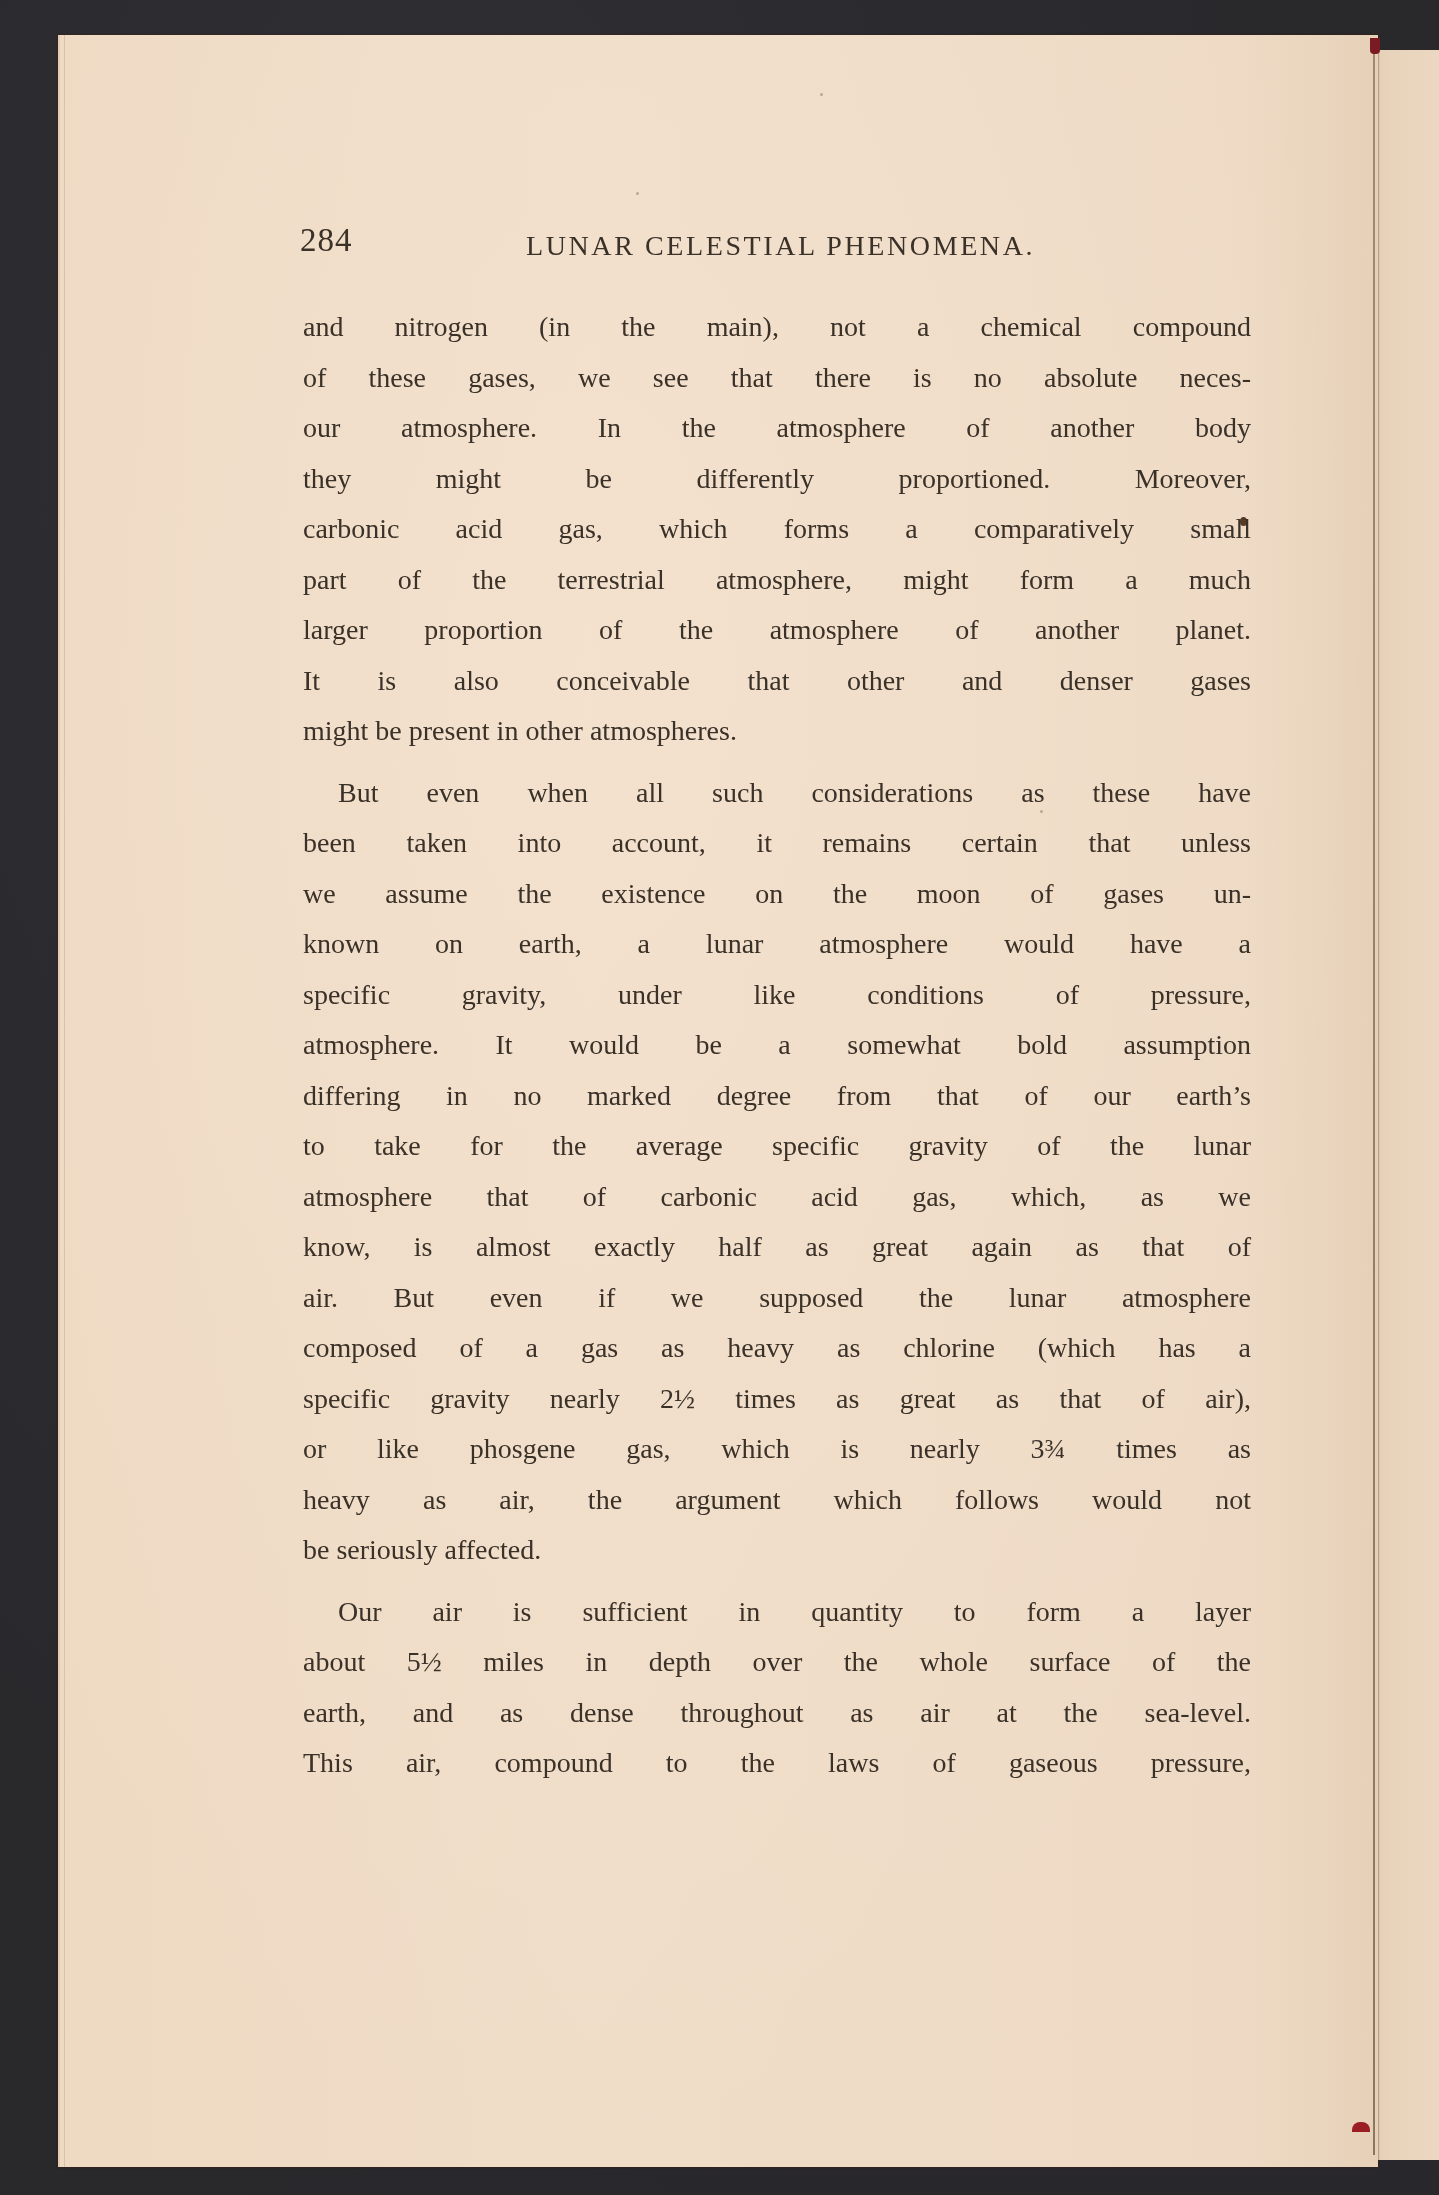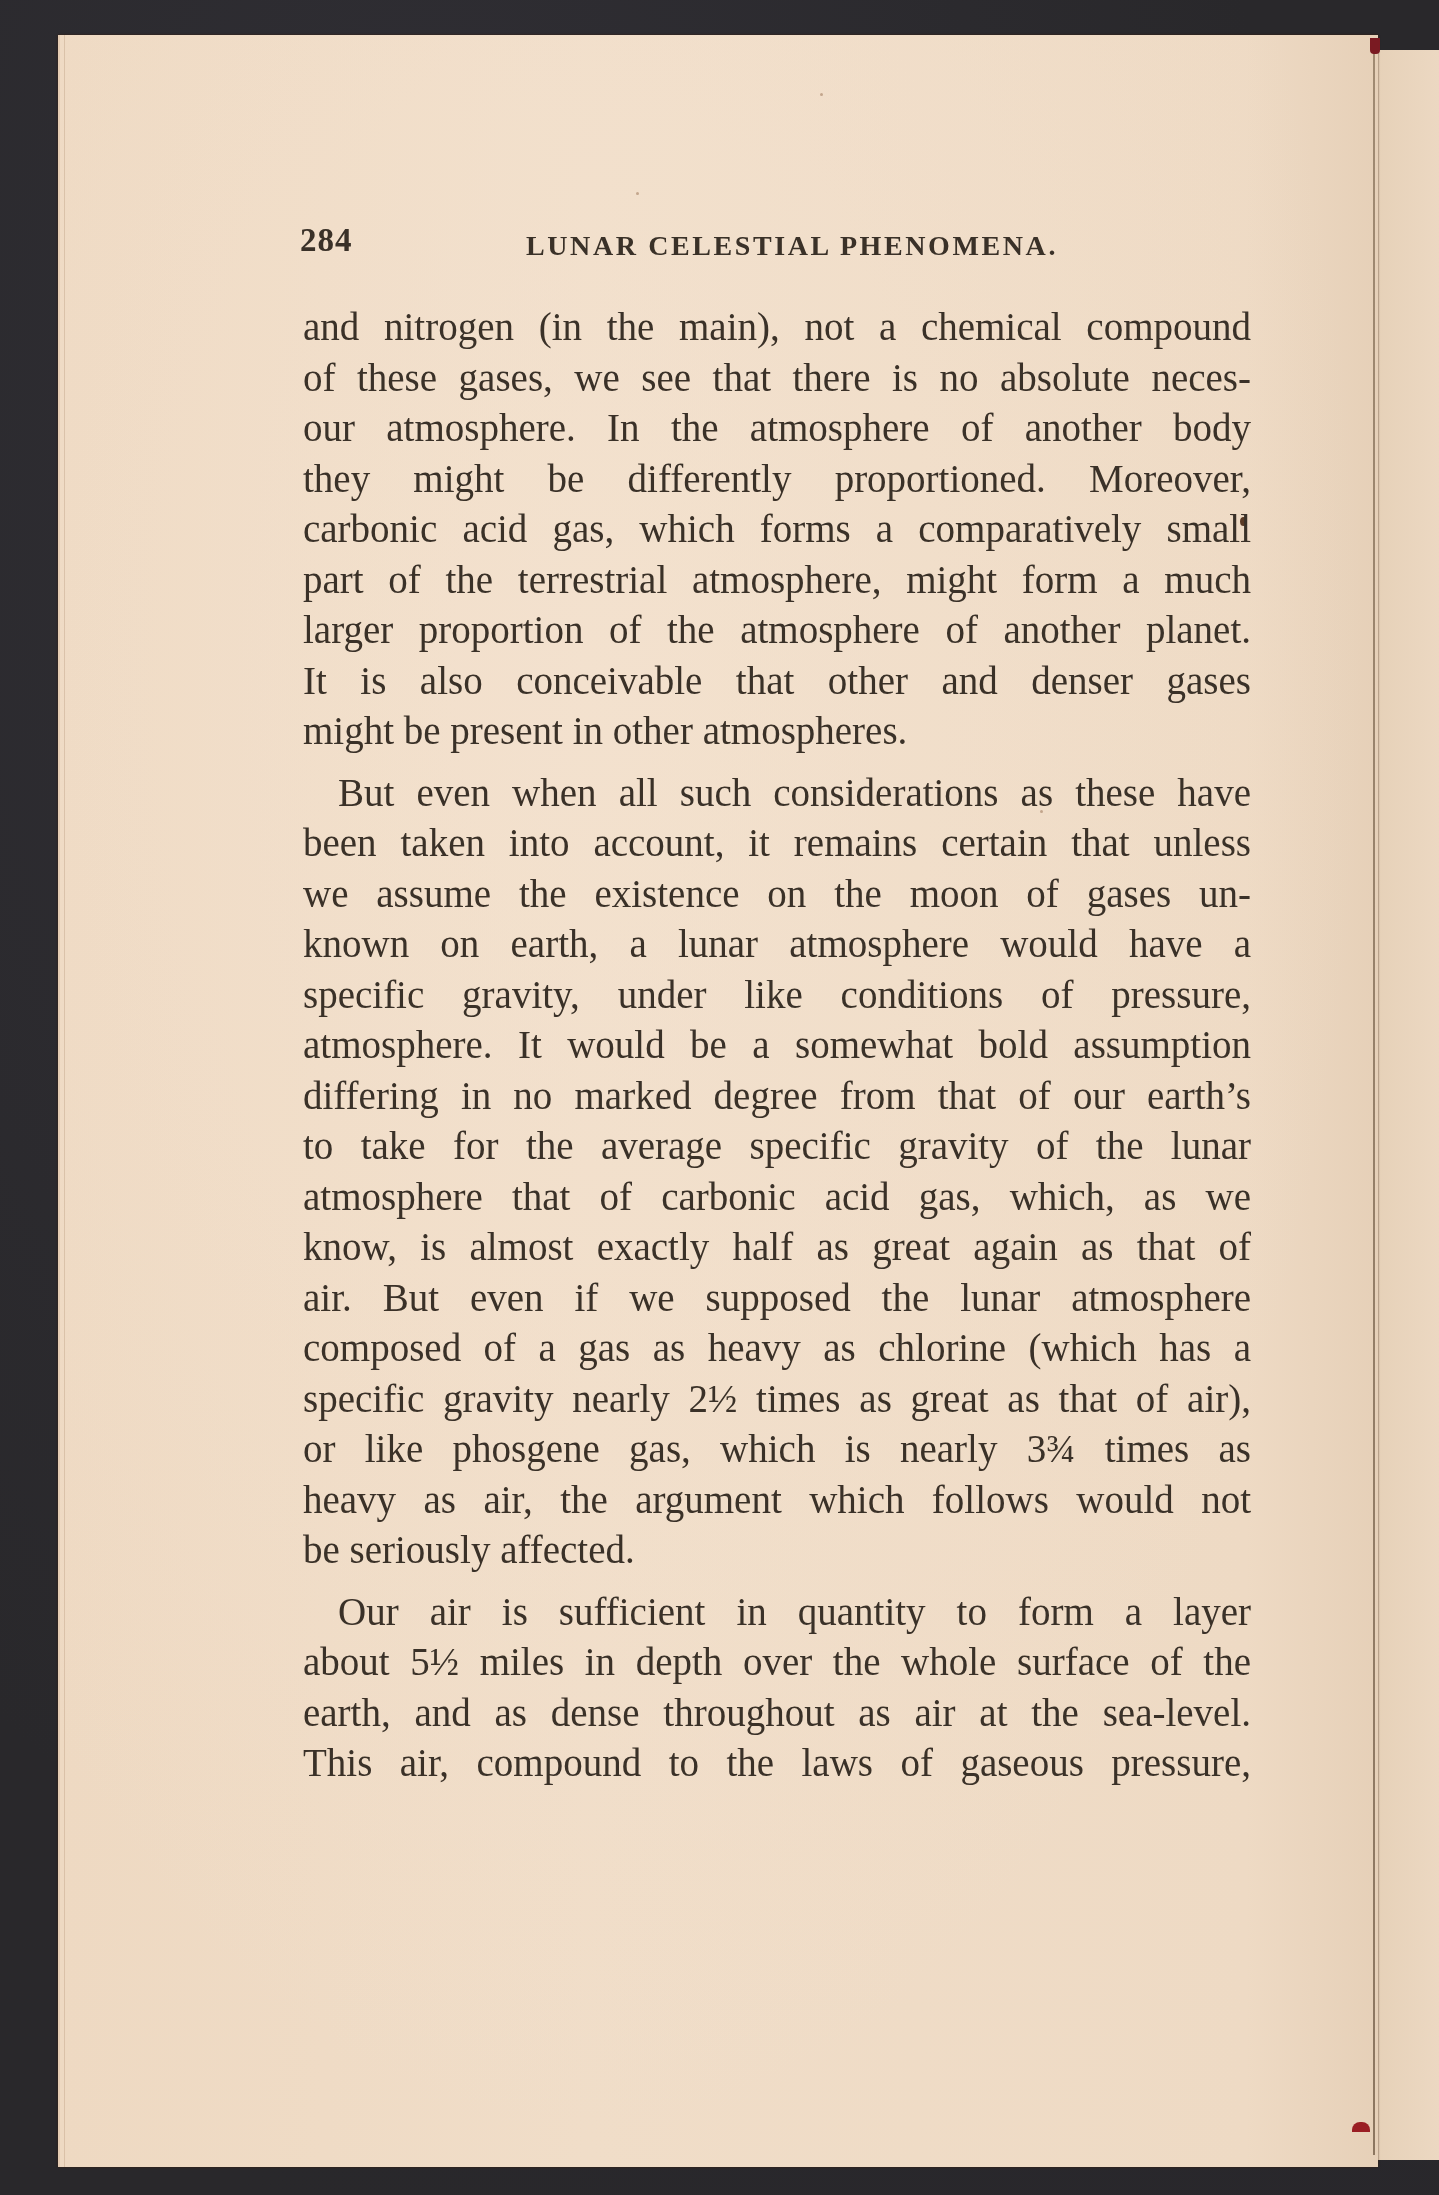--- a/index.html
+++ b/index.html
@@ -78,21 +78,20 @@
     background: #9a1e24;
     border-radius: 8px 8px 0 0;
   }
   .header {
     position: absolute;
     top: 222px;
     left: 300px;
     width: 950px;
     height: 50px;
     color: #3a3128;
-    font-weight: bold;
   }
   .page-number {
     position: absolute;
     left: 0;
     top: 0;
     font-size: 33px;
     letter-spacing: 1px;
   }
   .running-title {
     position: absolute;
@@ -101,21 +100,21 @@
     font-size: 28px;
     letter-spacing: 2.6px;
     text-transform: uppercase;
   }
   .body-text {
     position: absolute;
     top: 302px;
     left: 303px;
     width: 948px;
     color: #3a3128;
-    font-size: 39px;
+    font-size: 28px;
     line-height: 50.5px;
   }
   .para {
     margin: 0;
   }
   .para + .para {
     margin-top: 11px;
   }
   .line {
     display: block;

